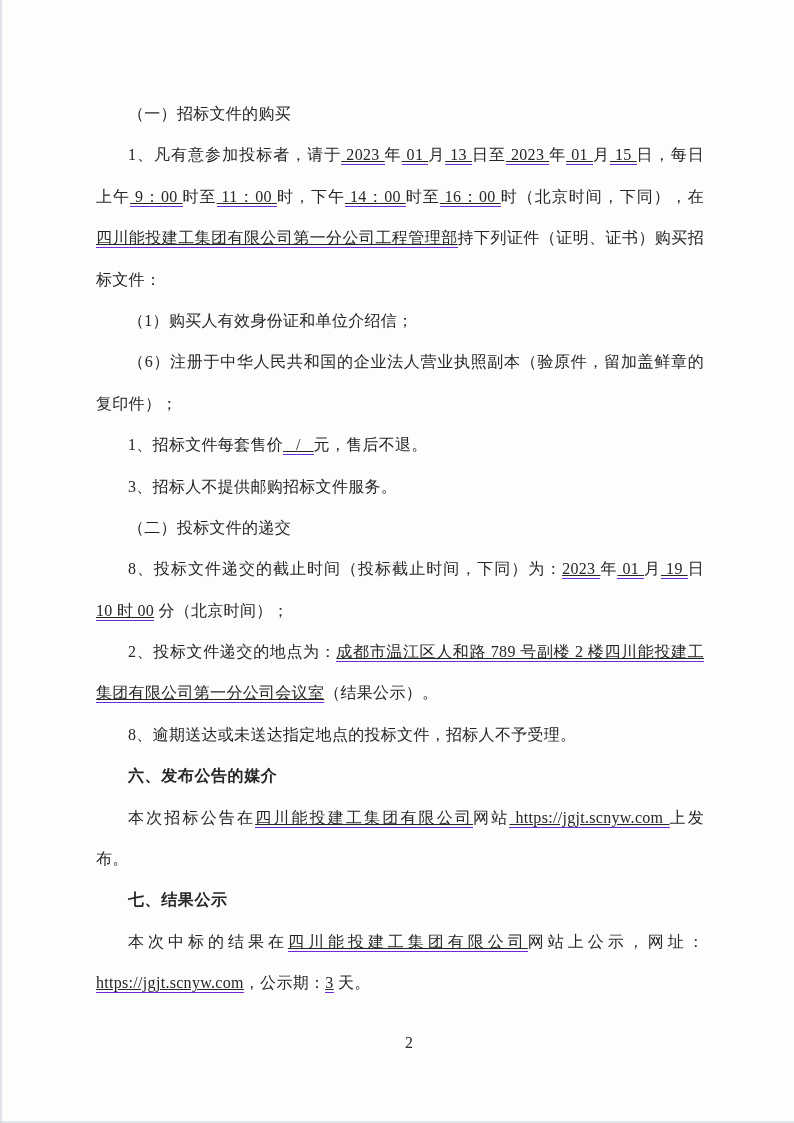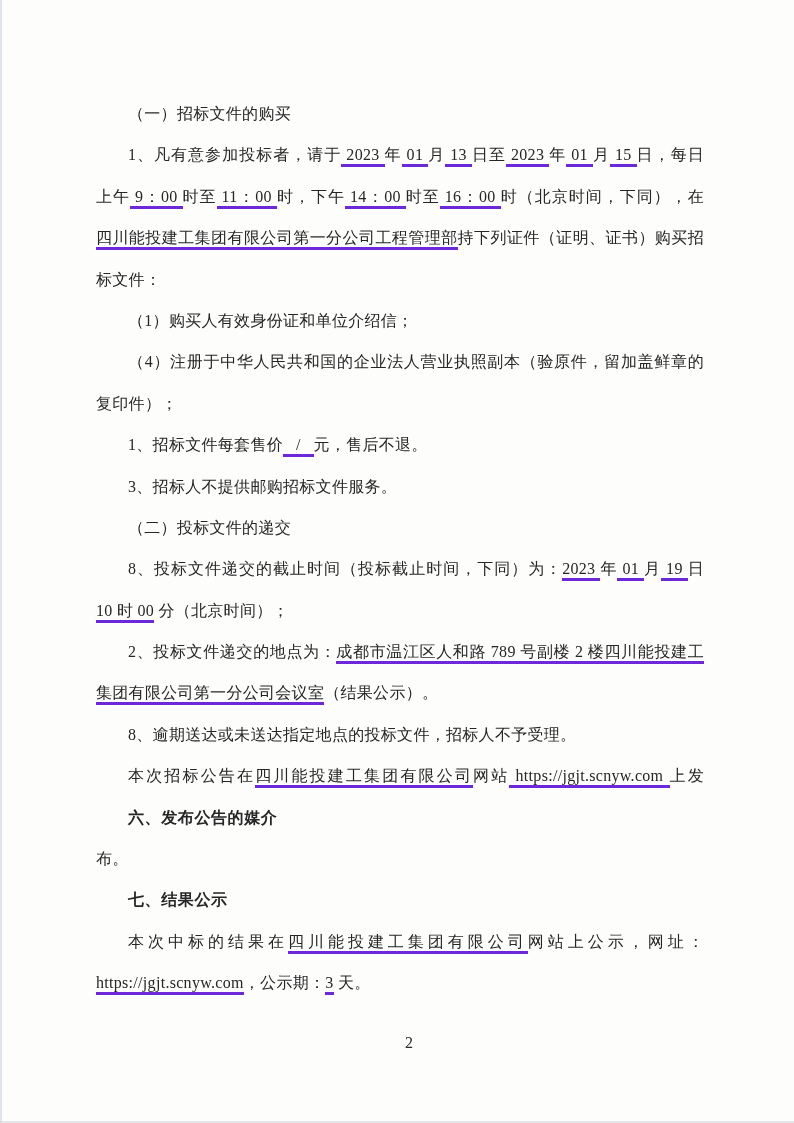--- a/index.html
+++ b/index.html
@@ -50,22 +50,23 @@
   .line.fill {
     text-align: justify;
     text-align-last: justify;
   }
   .line.bold {
     font-weight: 700;
     font-family: "Liberation Sans", "DejaVu Sans", sans-serif;
     letter-spacing: 0.6px;
   }
   .u {
-    border-bottom: 3px solid #6d28d9;
+    border-bottom: 1px solid #6d28d9;
     padding-bottom: 1px;
+    text-decoration: underline;
   }
   .page-num {
     position: absolute;
     top: 1031px;
     left: 0;
     width: 100%;
     text-align: center;
     font-size: 16px;
     line-height: 24px;
     color: #2a2a2a;
@@ -75,31 +76,31 @@
 <body>
 
 <div class="page">
   <div class="doc" id="doc-body">
       <div class="line indent"><span>（一）招标文件的购买</span></div>
       <div class="line indent fill"><span>1、凡有意参加投标者，请于</span><span class="u">&nbsp;2023&nbsp;</span><span>年</span><span class="u">&nbsp;01&nbsp;</span><span>月</span><span class="u">&nbsp;13&nbsp;</span><span>日至</span><span class="u">&nbsp;2023&nbsp;</span><span>年</span><span class="u">&nbsp;01&nbsp;</span><span>月</span><span class="u">&nbsp;15&nbsp;</span><span>日，每日</span></div>
       <div class="line fill"><span>上午</span><span class="u">&nbsp;9：00&nbsp;</span><span>时至</span><span class="u">&nbsp;11：00&nbsp;</span><span>时，下午</span><span class="u">&nbsp;14：00&nbsp;</span><span>时至</span><span class="u">&nbsp;16：00&nbsp;</span><span>时（北京时间，下同），在</span></div>
       <div class="line fill"><span class="u">四川能投建工集团有限公司第一分公司工程管理部</span><span>持下列证件（证明、证书）购买招</span></div>
       <div class="line"><span>标文件：</span></div>
       <div class="line indent"><span>（1）购买人有效身份证和单位介绍信；</span></div>
-      <div class="line indent fill"><span>（4）注册于中华人民共和国的企业法人营业执照副本（验原件，留加盖鲜章的</span></div>
+      <div class="line indent fill"><span>（6）注册于中华人民共和国的企业法人营业执照副本（验原件，留加盖鲜章的</span></div>
       <div class="line"><span>复印件）；</span></div>
       <div class="line indent"><span>1、招标文件每套售价</span><span class="u">&nbsp;&nbsp;&nbsp;/&nbsp;&nbsp;&nbsp;</span><span>元，售后不退。</span></div>
       <div class="line indent"><span>3、招标人不提供邮购招标文件服务。</span></div>
       <div class="line indent"><span>（二）投标文件的递交</span></div>
       <div class="line indent fill"><span>8、投标文件递交的截止时间（投标截止时间，下同）为：</span><span class="u">2023&nbsp;</span><span>年</span><span class="u">&nbsp;01&nbsp;</span><span>月</span><span class="u">&nbsp;19&nbsp;</span><span>日</span></div>
       <div class="line"><span class="u">10&nbsp;时&nbsp;00</span><span>&nbsp;分（北京时间）；</span></div>
       <div class="line indent fill"><span>2、投标文件递交的地点为：</span><span class="u">成都市温江区人和路&nbsp;789&nbsp;号副楼&nbsp;2&nbsp;楼四川能投建工</span></div>
       <div class="line"><span class="u">集团有限公司第一分公司会议室</span><span>（结果公示）。</span></div>
       <div class="line indent"><span>8、逾期送达或未送达指定地点的投标文件，招标人不予受理。</span></div>
+      <div class="line indent bold"><span>六、发布公告的媒介</span></div>
       <div class="line indent fill"><span>本次招标公告在</span><span class="u">四川能投建工集团有限公司</span><span>网站</span><span class="u">&nbsp;https://jgjt.scnyw.com&nbsp;</span><span>上发</span></div>
-      <div class="line indent bold"><span>六、发布公告的媒介</span></div>
       <div class="line"><span>布。</span></div>
       <div class="line indent bold"><span>七、结果公示</span></div>
       <div class="line indent fill"><span>本次中标的结果在</span><span class="u">四川能投建工集团有限公司</span><span>网站上公示，网址：</span></div>
       <div class="line"><span class="u">https://jgjt.scnyw.com</span><span>，公示期：</span><span class="u">3</span><span>&nbsp;天。</span></div>
     </div>
   <div class="page-num">2</div>
 </div>
 
 </body></html>

